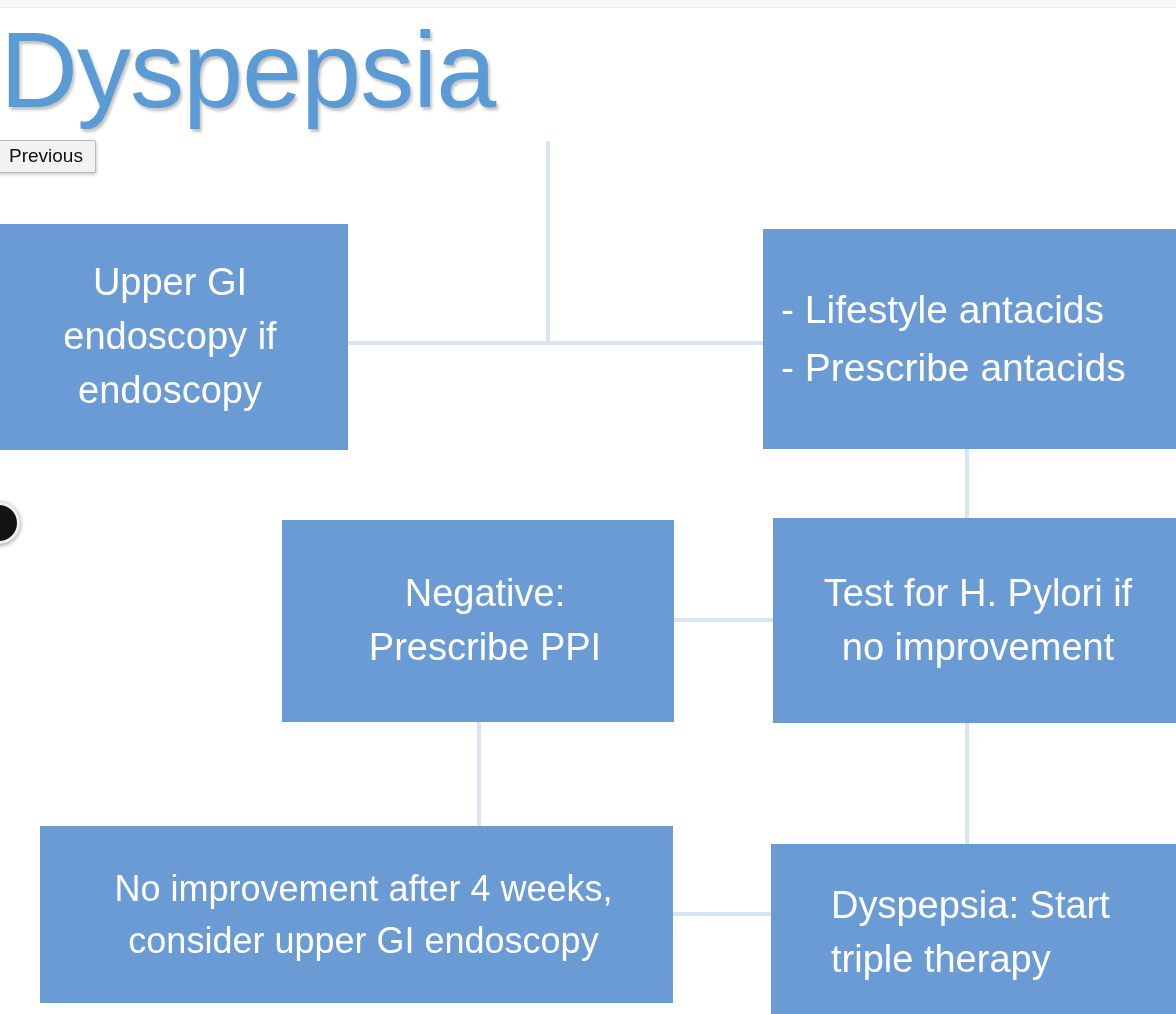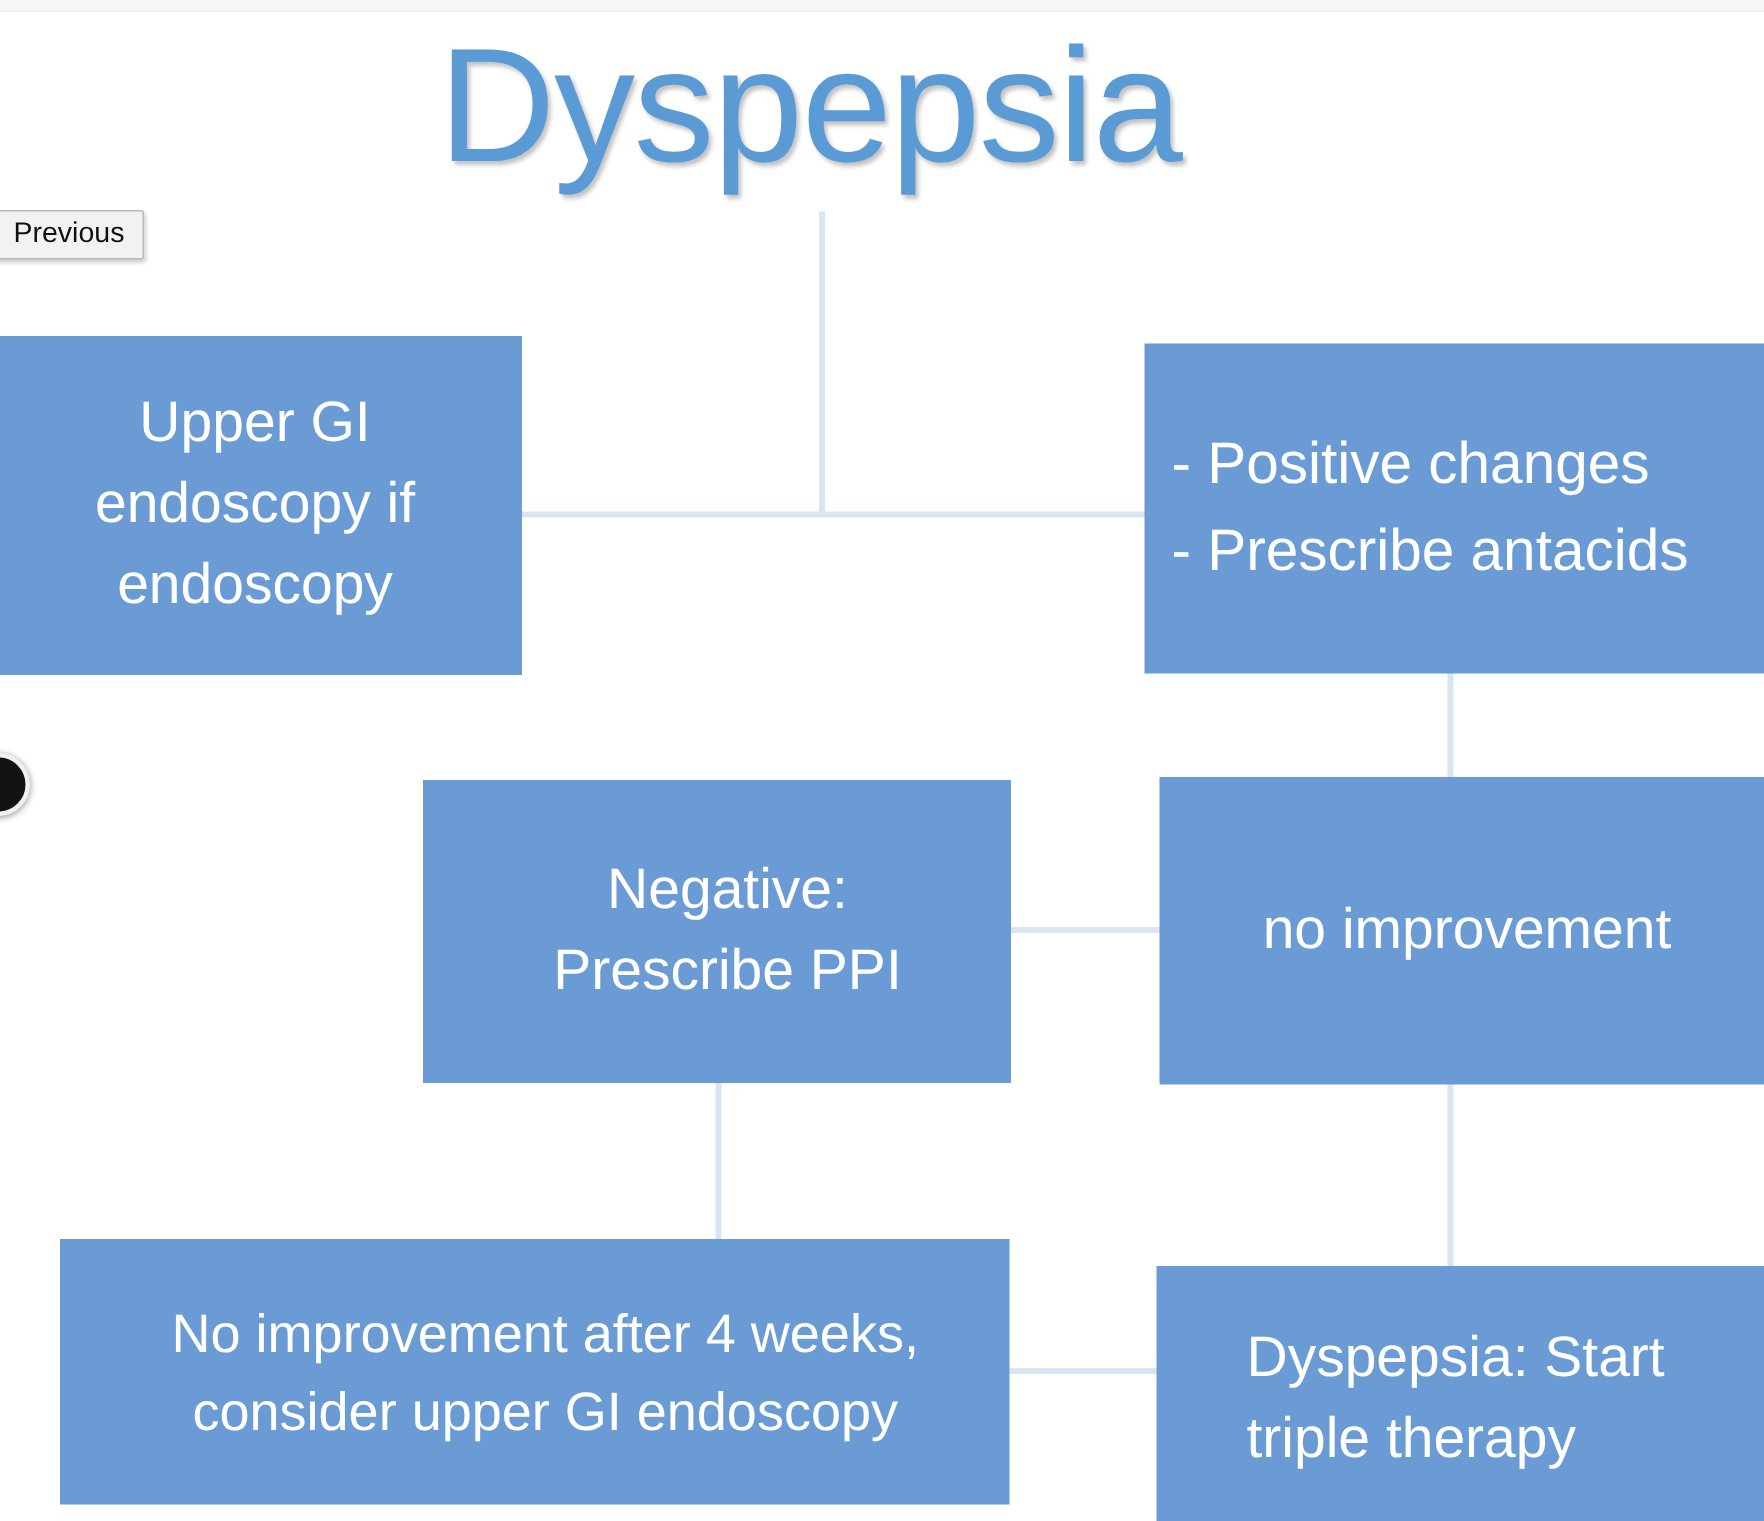--- a/index.html
+++ b/index.html
@@ -32,21 +32,20 @@
     width: 1176px; height: 1006px;
     background: #ffffff;
   }
 
   
   .title {
     position: absolute;
     left: 0;
     top: 4px;
     width: 1080px;
-    text-align: center;
     font-size: 108px;
     line-height: 1.08;
     font-weight: 400;
     color: #5B9BD5;
     text-shadow: 2px 3px 3px rgba(120,120,120,0.45);
     white-space: nowrap;
     letter-spacing: -1px;
   }
 
   
@@ -157,30 +156,31 @@
   <div class="conn" style="left:965px; top:713px; width:4px; height:125px;"></div>
   <div class="conn" style="left:670px; top:904px; width:103px; height:4px;"></div>
 
   <div class="box center" id="box-endoscopy">
     <div class="line">Upper GI</div>
     <div class="line">endoscopy if</div>
     <div class="line">endoscopy</div>
   </div>
 
   <div class="box leftal" id="box-initial-management">
-    <div class="line">- Positive changes</div>
+    <div class="line">- Lifestyle antacids</div>
     <div class="line">- Prescribe antacids</div>
   </div>
 
   <div class="box center" id="box-negative">
     <div class="line">Negative:</div>
     <div class="line">Prescribe PPI</div>
   </div>
 
   <div class="box center" id="box-hpylori-test">
+    <div class="line">Test for H. Pylori if</div>
     <div class="line">no improvement</div>
   </div>
 
   <div class="box center" id="box-no-improvement">
     <div class="line">No improvement after 4 weeks,</div>
     <div class="line">consider upper GI endoscopy</div>
   </div>
 
   <div class="box leftal" id="box-positive">
     <div class="line">Dyspepsia: Start</div>

